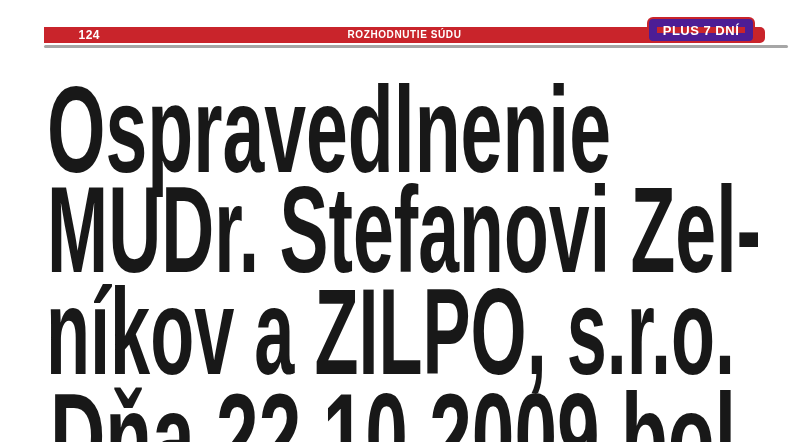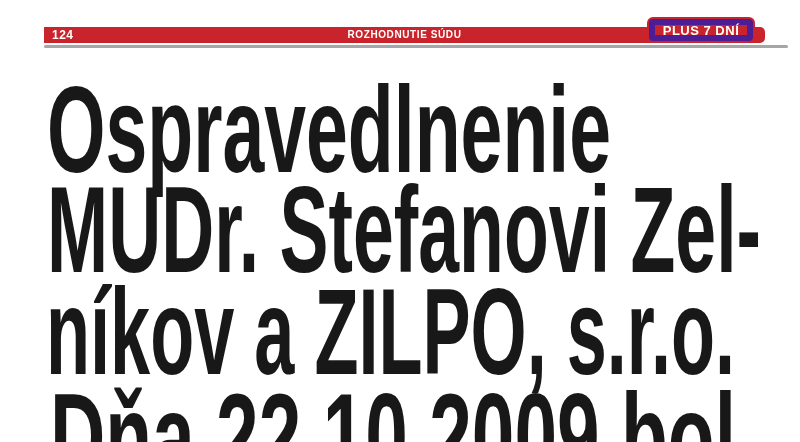--- a/index.html
+++ b/index.html
@@ -30,21 +30,21 @@
     border-radius: 0 5px 5px 0;
     z-index: 1;
   }
   .pagenum {
     position: absolute;
     left: 8px;
     top: 0;
     width: 48px;
     height: 16px;
     line-height: 16px;
-    text-align: left;
+    text-align: right;
     color: #ffffff;
     font-size: 12px;
     font-weight: 700;
     letter-spacing: 0.5px;
   }
   .section {
     position: absolute;
     left: 0;
     right: 0;
     top: 0;
@@ -67,21 +67,21 @@
     z-index: 0;
   }
   .brand-box {
     position: absolute;
     left: 649px;
     top: 19px;
     width: 104px;
     height: 22px;
     box-sizing: border-box;
     background: #c9242b;
-    border: 6px solid #4c1d95;
+    border: 8px solid #4c1d95;
     box-shadow: 0 0 0 2px #c9242b;
     border-radius: 4px;
     z-index: 2;
     display: flex;
     align-items: center;
     justify-content: center;
   }
   .brand-box span {
     color: #ffffff;
     font-size: 13px;

